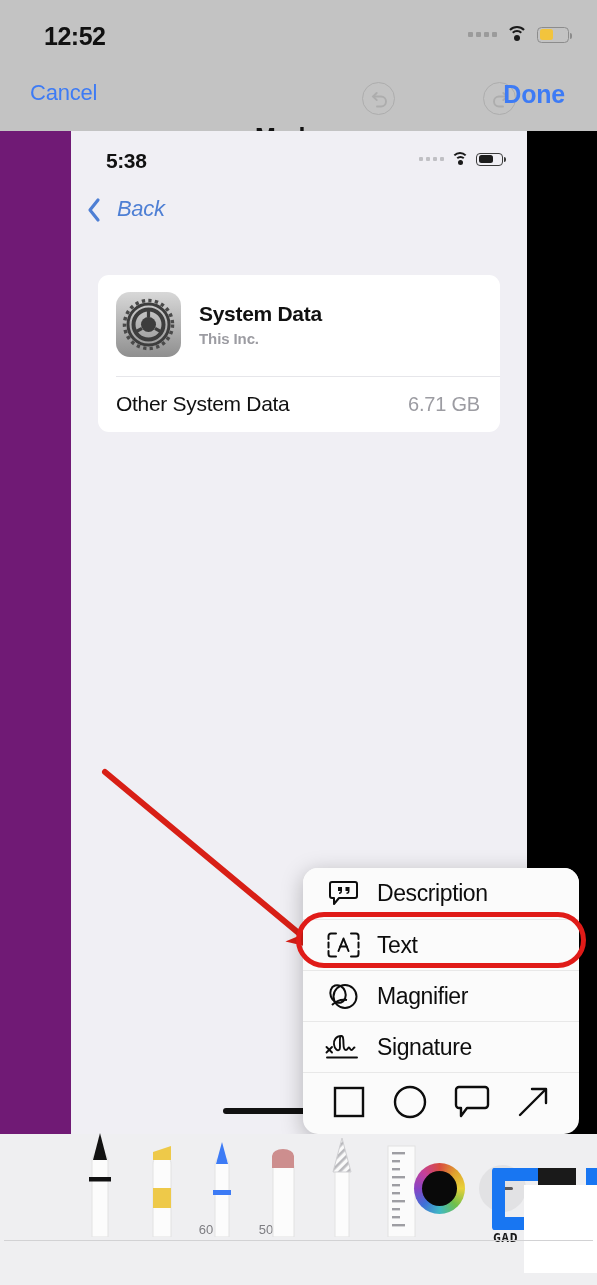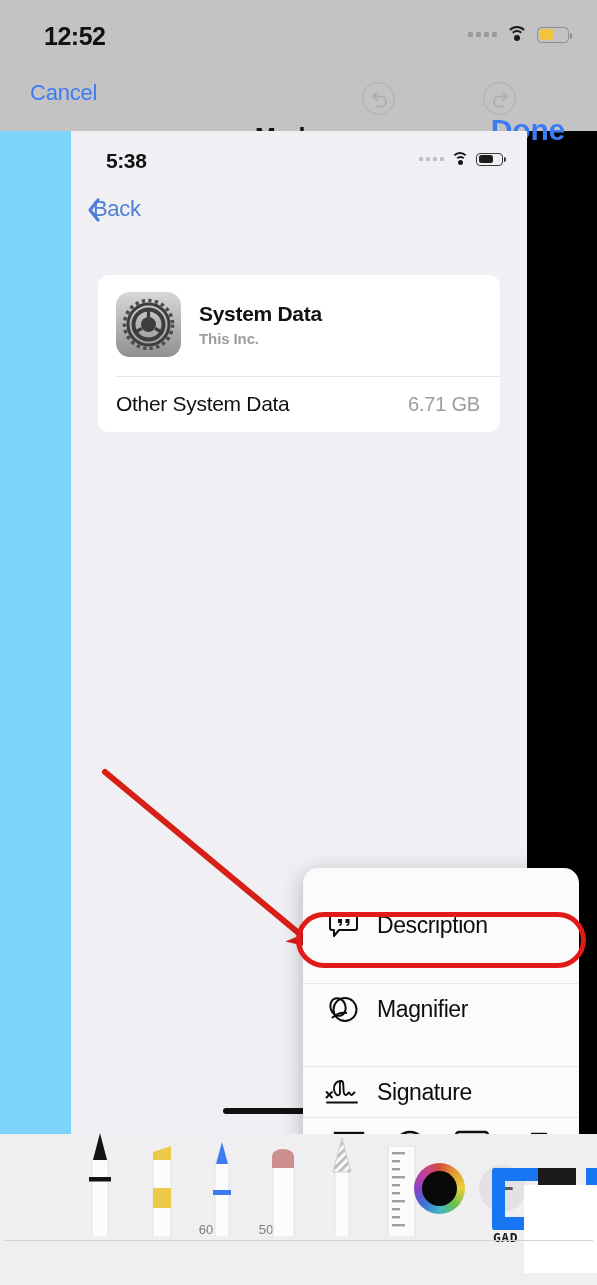--- a/index.html
+++ b/index.html
@@ -2,21 +2,21 @@
 <html><head>
 <meta charset="utf-8">
 <style>
   * { box-sizing: border-box; margin: 0; padding: 0; }
   html, body {
     width: 597px; height: 1285px;
     background: #000;
     font-family: "Liberation Sans", sans-serif;
     overflow: hidden;
   }
-  #screen { position: relative; width: 513px; height: 1285px; background: #7dd3fc; }
+  #screen { position: relative; width: 513px; height: 1285px; background: #701a75; }
 
   
   .markup-bar {
     position: absolute; left: 0; top: 0; width: 597px; height: 131px;
     background: #c3c3c3;
   }
   .outer-status {
     position: absolute; left: 0; top: 0; width: 597px; height: 62px;
   }
   .os-time {
@@ -59,21 +59,21 @@
   .nav-cancel {
     position: absolute; left: 30px; top: 18px;
     font-size: 22px; color: #3d7bf5; letter-spacing: -0.2px;
   }
   .nav-title {
     position: absolute; left: 0; top: 18px; width: 597px; text-align: center;
     font-size: 25px; font-weight: bold; color: #121212; letter-spacing: -0.3px; margin-top: 43px;
   }
   .nav-done {
     position: absolute; right: 32px; top: 18px;
-    font-size: 30px; font-weight: bold; color: #3d7bf5; letter-spacing: -0.2px; margin-top: 33px;
+    font-size: 25px; font-weight: bold; color: #3d7bf5; letter-spacing: -0.2px;
   }
   .circ-btn {
     position: absolute; top: 20px; width: 33px; height: 33px;
     border-radius: 50%; border: 1.7px solid #adadad;
   }
   .circ-btn.undo { left: 362px; }
   .circ-btn.redo { left: 483px; }
   .circ-btn svg { position: absolute; left: 5px; top: 5px; }
 
   
@@ -91,22 +91,22 @@
   .is-right .wifi-ic { width: 18px; height: 14px; }
   .is-right .wifi-ic b:nth-child(1) { width: 18px; height: 18px; border-width: 2.2px; }
   .is-right .wifi-ic b:nth-child(2) { width: 11px; height: 11px; left: 3.5px; top: 3.5px; border-width: 2.2px; }
   .is-right .wifi-ic b:nth-child(3) { width: 5px; height: 5px; left: 6.5px; top: 7.5px; }
   .is-right .batt { width: 27px; height: 13px; border-width: 1.4px; border-radius: 4px; }
   .is-right .batt:after { top: 3.5px; height: 5px; }
 
   .back-row { position: absolute; left: 0; top: 58px; width: 456px; height: 42px; }
   .back-chev { position: absolute; left: 15px; top: 8px; }
   .back-label {
-    position: absolute; left: 22px; top: 7px;
-    font-size: 22px; color: #4e7fd4; letter-spacing: -0.3px;
+    position: absolute; left: 46px; top: 7px;
+    font-size: 22px; color: #4e7fd4; letter-spacing: -0.3px; font-style: italic;
   }
 
   .card {
     position: absolute; left: 27px; top: 144px; width: 402px;
     background: #fff; border-radius: 11px; overflow: hidden;
   }
   .app-row { display: flex; align-items: center; padding: 17px 18px 19px 18px; font-weight: bold; }
   .gear-icon { width: 65px; height: 65px; border-radius: 14px; flex: none; }
   .app-text { margin-left: 18px; }
   .app-title { font-size: 21px; color: #111; letter-spacing: -0.3px; }
@@ -135,21 +135,21 @@
   
   .popup {
     position: absolute; left: 303px; top: 868px; width: 276px;
     background: #fbfbfb; border-radius: 15px;
     box-shadow: 0 5px 22px rgba(0,0,0,.26);
     overflow: visible;
   }
   .popup-inner { border-radius: 15px; overflow: hidden; }
   .menu-item {
     display: flex; align-items: center; height: 51px;
-    padding-left: 20px; background: #fbfbfb; margin-top: 32px;
+    padding-left: 20px; background: #fbfbfb;
   }
   .menu-item + .menu-item { border-top: 1px solid #e8e8e8; }
   .mi-icon { width: 40px; flex: none; display: flex; align-items: center; justify-content: center; }
   .mi-label { font-size: 23px; color: #0d0d0d; margin-left: 14px; letter-spacing: -0.4px; }
   .shape-row {
     display: flex; align-items: center; justify-content: space-around;
     height: 62px; border-top: 1px solid #e8e8e8; padding: 0 16px;
   }
   .popup-tail {
     position: absolute; left: 196px; bottom: -17px;
@@ -343,20 +343,35 @@
             <path d="M2 4 a2 2 0 0 1 2-2 h23 a2 2 0 0 1 2 2 v12 a2 2 0 0 1-2 2 H11 l-5 6 v-6 H4 a2 2 0 0 1-2-2 z"></path>
             <g fill="#0d0d0d" stroke="none">
               <path d="M10 7 h4 v4 a3 3 0 0 1-3 3 v-1.6 a1.5 1.5 0 0 0 1.5-1.5 h-2.5z"></path>
               <path d="M17.5 7 h4 v4 a3 3 0 0 1-3 3 v-1.6 a1.5 1.5 0 0 0 1.5-1.5 h-2.5z"></path>
             </g>
           </svg>
         </span>
         <span class="mi-label">Description</span>
       </div>
 
+      <div class="menu-item">
+        <span class="mi-icon">
+          <svg width="33" height="26" viewBox="0 0 33 26" fill="none" stroke="#0d0d0d" stroke-width="2" stroke-linecap="round">
+            <path d="M9 1.5 H4 a2.5 2.5 0 0 0-2.5 2.5 v3"></path>
+            <path d="M1.5 10.5 v5"></path>
+            <path d="M1.5 19 v3 a2.5 2.5 0 0 0 2.5 2.5 H9"></path>
+            <path d="M24 1.5 H29 a2.5 2.5 0 0 1 2.5 2.5 v3"></path>
+            <path d="M31.5 10.5 v5"></path>
+            <path d="M31.5 19 v3 a2.5 2.5 0 0 1-2.5 2.5 H24"></path>
+            <path d="M11.5 19 L16.5 6.5 L21.5 19" stroke-linejoin="round"></path>
+            <path d="M13.3 14.6 H19.7"></path>
+          </svg>
+        </span>
+        <span class="mi-label">Text</span>
+      </div>
 
       <div class="menu-item">
         <span class="mi-icon">
           <svg width="32" height="29" viewBox="0 0 32 29" fill="none" stroke="#0d0d0d" stroke-width="2">
             <circle cx="18" cy="14.5" r="11.5"></circle>
             <ellipse cx="11" cy="12" rx="7.5" ry="9" transform="rotate(-20 11 12)"></ellipse>
             <path d="M5 23 c4-4 10-6 15-5"></path>
           </svg>
         </span>
         <span class="mi-label">Magnifier</span>

